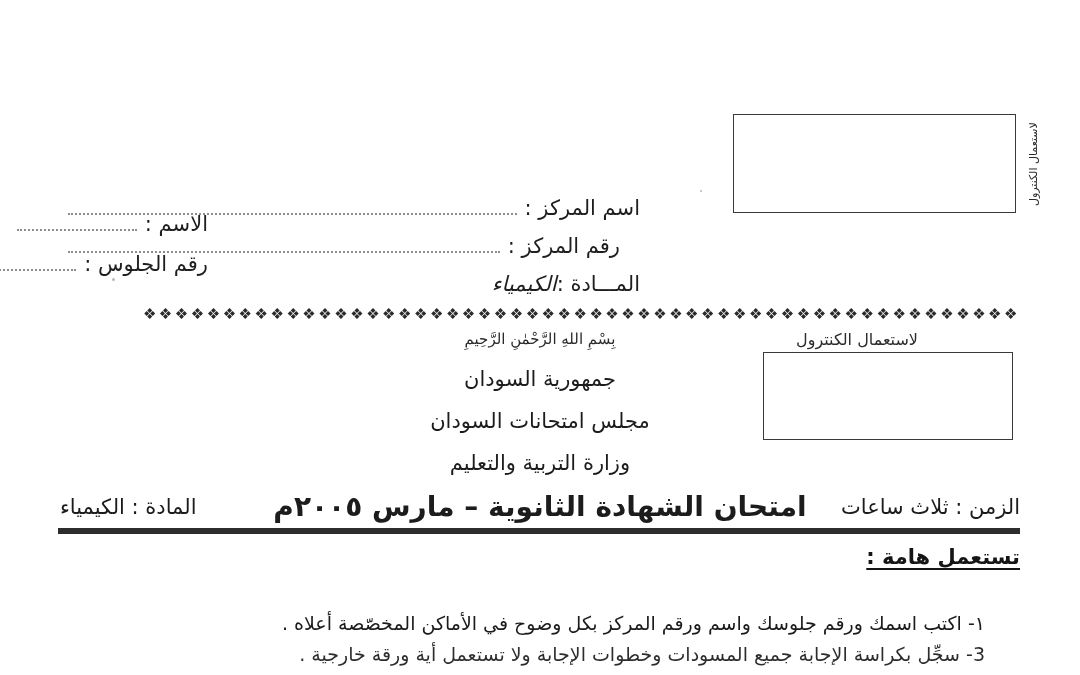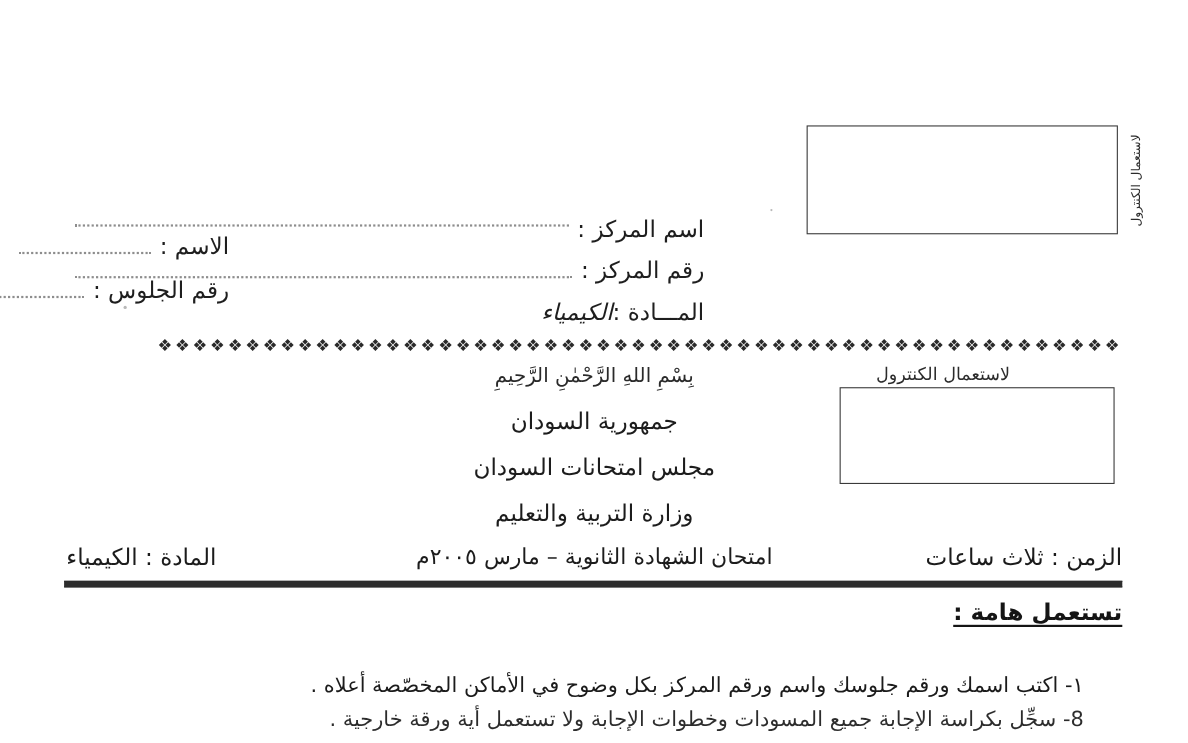--- a/index.html
+++ b/index.html
@@ -79,22 +79,22 @@
     color: #1e1e1e;
   }
   .field-left .lbl { white-space: nowrap; }
   .field-left .dots {
     flex: 1;
     border-bottom: 2px dotted #8d8d8d;
     height: 1px;
     margin: 0 8px 6px 8px;
     min-width: 100px;
   }
-  #field-center-name { right: 440px; left: 60px; top: 196px; align-items: center; }
-  #field-center-no    { right: 440px; left: 60px; top: 234px; }
+  #field-center-name { right: 440px; left: 60px; top: 196px; }
+  #field-center-no    { right: 460px; left: 60px; top: 234px; }
   #field-subject-top  { right: 440px; left: 300px; top: 272px; }
   #field-center-name .lbl, #field-center-no .lbl, #field-subject-top .lbl { text-align: right; }
   #field-subject-top .val { font-size: 21px; font-style: italic; }
 
   
   .diamond-row {
     position: absolute;
     left: 60px;
     top: 304px;
     width: 960px;
@@ -130,34 +130,34 @@
   
   .heading {
     position: absolute;
     left: 0;
     right: 0;
     top: 330px;
     text-align: center;
     color: #1c1c1c;
   }
   .basmala {
-    font-size: 18px;
+    font-size: 15px;
     letter-spacing: 1px;
     color: #2a2a2a;
     margin-bottom: 16px;
     font-family: "DejaVu Serif", serif;
   }
   .h-line {
     font-size: 21px;
     line-height: 30px;
     margin: 12px;
   }
   .h-exam {
-    font-size: 20px;
-    font-weight: normal;
+    font-size: 28px;
+    font-weight: bold;
     margin-top: 8px;
     letter-spacing: 0px;
   }
 
   
   .subject-row {
     position: absolute;
     left: 60px;
     right: 60px;
     top: 495px;
@@ -260,18 +260,18 @@
   <div class="subject-row">
     <span>الزمن : ثلاث ساعات</span>
     <span>المادة : الكيمياء</span>
   </div>
 
   <div class="rule"></div>
 
   <div class="instr-title">تستعمل هامة :</div>
   <div class="instr-list">
     <div class="instr-item">١- اكتب اسمك ورقم جلوسك واسم ورقم المركز بكل وضوح في الأماكن المخصّصة أعلاه .</div>
-    <div class="instr-item">8- سجِّل بكراسة الإجابة جميع المسودات وخطوات الإجابة ولا تستعمل أية ورقة خارجية .</div>
+    <div class="instr-item">3- سجِّل بكراسة الإجابة جميع المسودات وخطوات الإجابة ولا تستعمل أية ورقة خارجية .</div>
   </div>
 
   <div class="speck" style="left:112px; top:278px; width:3px; height:3px;"></div>
   <div class="speck" style="left:700px; top:190px; width:2px; height:2px;"></div>
 </div>
 
 </body></html>

